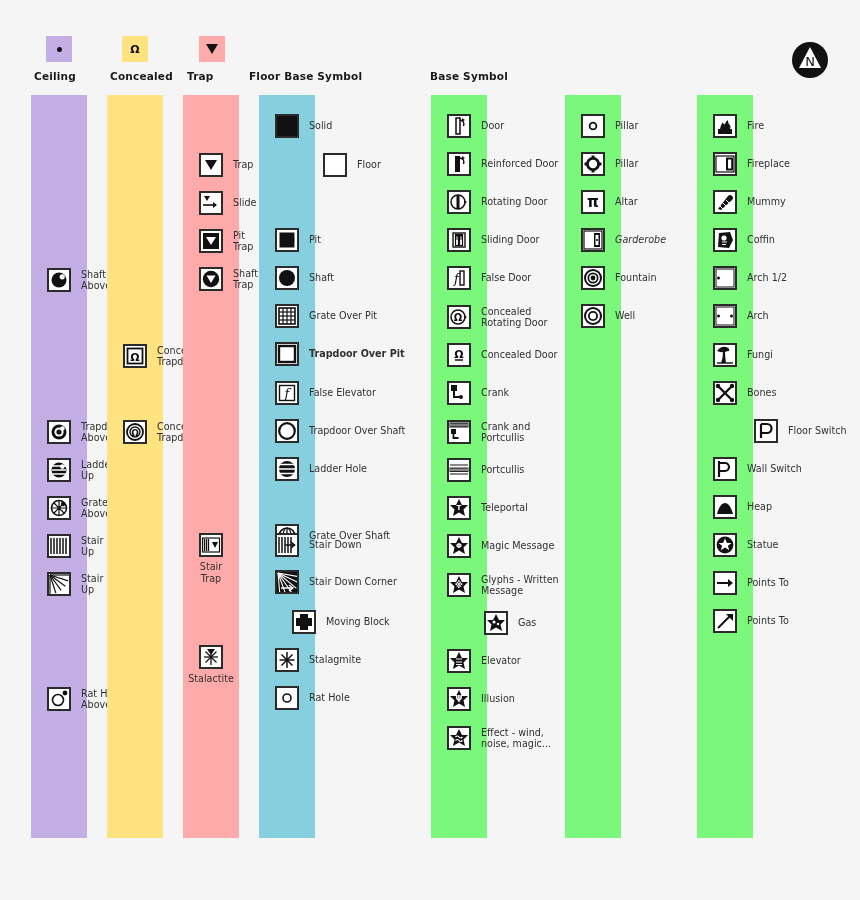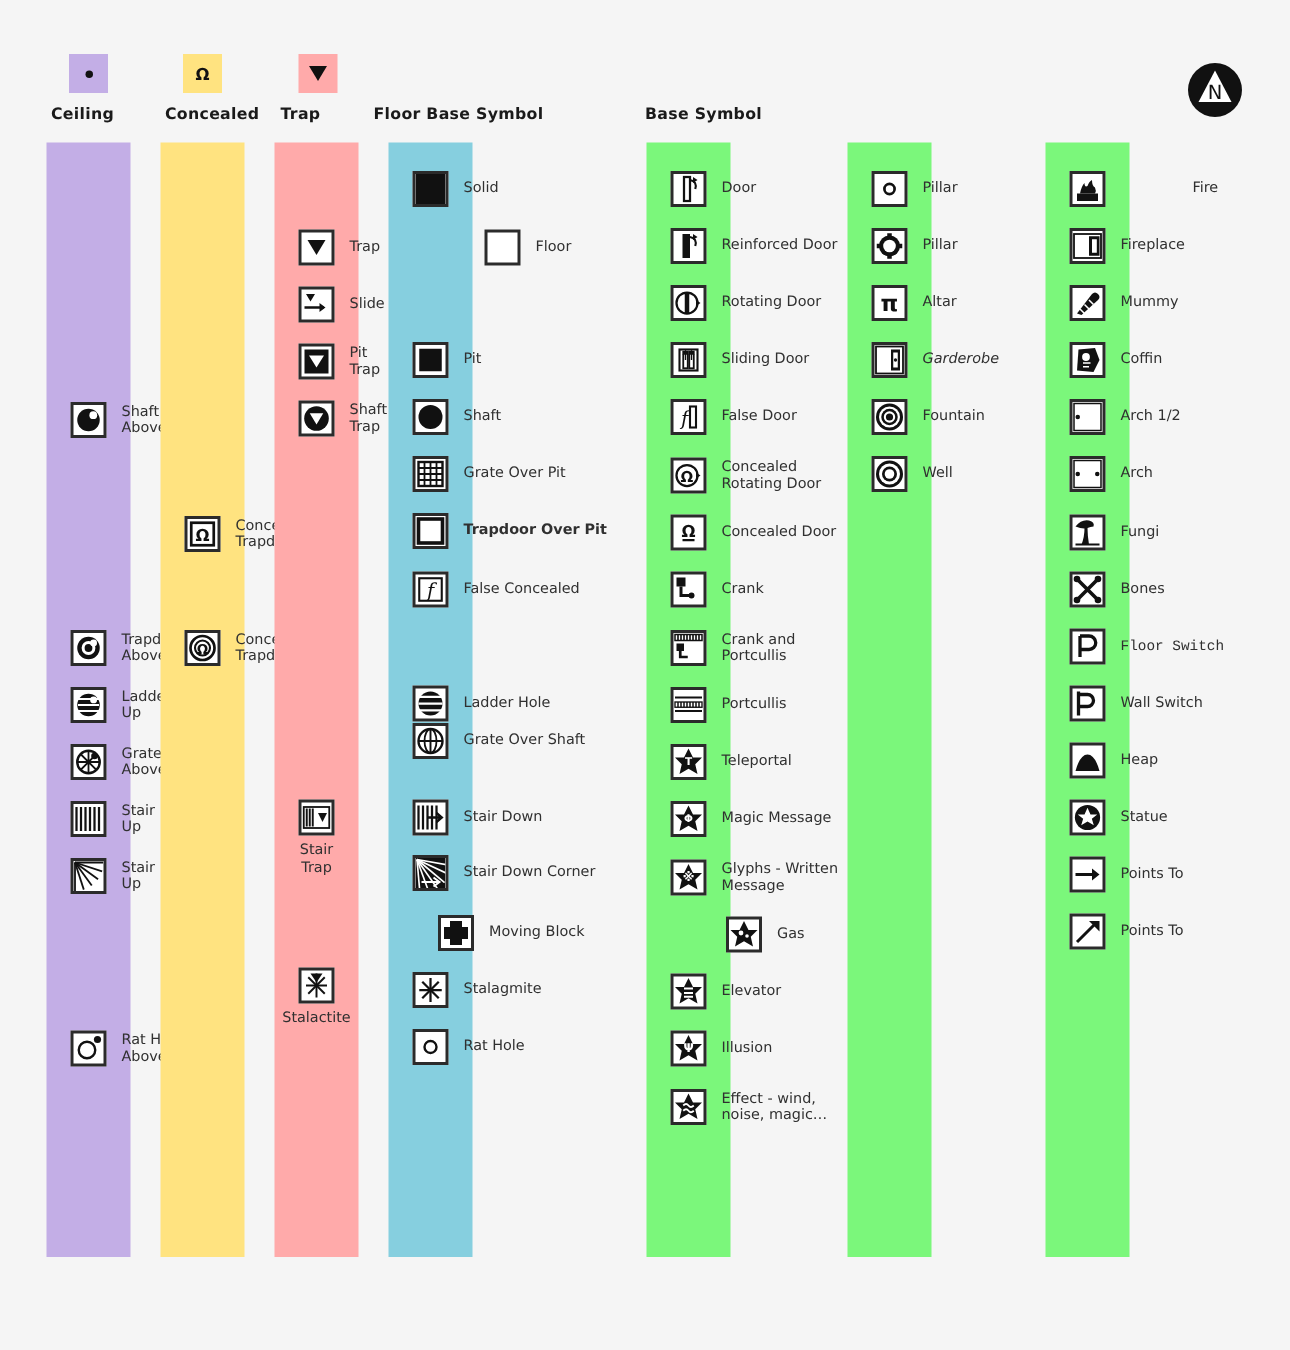--- a/index.html
+++ b/index.html
@@ -336,34 +336,44 @@
     </div>
     <div class="row" style="left: 275px; top: 381px;">
       <div class="sym">
         <div style="position:absolute;inset:0;display:flex;align-items:center;justify-content:center">
           <svg width="20" height="20" viewBox="0 0 20 20">
             <rect x="2.5" y="2.5" width="15" height="15" fill="none" stroke="#111" stroke-width="1.4"></rect>
             <text x="10" y="15" font-family="DejaVu Serif" font-style="italic" font-size="13" text-anchor="middle" fill="#111">f</text>
           </svg>
         </div>
       </div>
-      <div class="lbl">False Concealed</div>
+      <div class="lbl">False Elevator</div>
+    </div>
+    <div class="row" style="left: 275px; top: 419px;">
+      <div class="sym">
+        <div style="position:absolute;inset:0;display:flex;align-items:center;justify-content:center">
+          <svg width="20" height="20" viewBox="0 0 20 20">
+            <circle cx="10" cy="10" r="7.8" fill="none" stroke="#111" stroke-width="2.2"></circle>
+          </svg>
+        </div>
+      </div>
+      <div class="lbl">Trapdoor Over Shaft</div>
     </div>
     <div class="row" style="left: 275px; top: 457px;">
       <div class="sym">
         <div style="position:absolute;inset:0;display:flex;align-items:center;justify-content:center">
           <svg width="20" height="20" viewBox="0 0 20 20">
             <circle cx="10" cy="10" r="8" fill="#111"></circle>
             <path d="M2 5.5 h16 M2 10 h16 M2 14.5 h16" stroke="#fff" stroke-width="1.5"></path>
           </svg>
         </div>
       </div>
       <div class="lbl">Ladder Hole</div>
     </div>
-    <div class="row" style="left: 275px; top: 482px;">
+    <div class="row" style="left: 275px; top: 524px;">
       <div class="sym">
         <div style="position:absolute;inset:0;display:flex;align-items:center;justify-content:center">
           <svg width="20" height="20" viewBox="0 0 20 20">
             <circle cx="10" cy="10" r="8" fill="none" stroke="#111" stroke-width="1.6"></circle>
             <path d="M2 10 h16 M10 2 v16" stroke="#111" stroke-width="1.3"></path>
             <ellipse cx="10" cy="10" rx="4" ry="8" fill="none" stroke="#111" stroke-width="1.2"></ellipse>
           </svg>
         </div>
       </div>
       <div class="lbl">Grate Over Shaft</div>
@@ -733,21 +743,21 @@
             <circle cx="10" cy="10" r="9" fill="#111"></circle>
             <circle cx="10" cy="10" r="7" fill="#fff"></circle>
             <circle cx="10" cy="10" r="5" fill="#111"></circle>
             <circle cx="10" cy="10" r="3.2" fill="#fff"></circle>
           </svg>
         </div>
       </div>
       <div class="lbl">Well</div>
     </div>
     <div class="col" style="left: 697px; background: rgb(123, 247, 123);"></div>
-    <div class="row" style="left: 713px; top: 114px; gap: 48px;">
+    <div class="row" style="left: 713px; top: 114px;">
       <div class="sym">
         <div style="position:absolute;inset:0;display:flex;align-items:center;justify-content:center">
           <svg width="20" height="20" viewBox="0 0 20 20">
             <path d="M3 18 L17 18 L17 13 L3 13 Z" fill="#111"></path>
             <path d="M5 13 q1 -5 3 -7 q0 3 2 2 q1 -3 3 -4 q0 4 2 5 q1 2 0 4 z" fill="#111"></path>
           </svg>
         </div>
       </div>
       <div class="lbl">Fire</div>
     </div>
@@ -828,21 +838,21 @@
             <path d="M3 3 L17 17 M17 3 L3 17" stroke="#111" stroke-width="2.4"></path>
             <circle cx="3" cy="3" r="2.2" fill="#111"></circle>
             <circle cx="17" cy="3" r="2.2" fill="#111"></circle>
             <circle cx="3" cy="17" r="2.2" fill="#111"></circle>
             <circle cx="17" cy="17" r="2.2" fill="#111"></circle>
           </svg>
         </div>
       </div>
       <div class="lbl">Bones</div>
     </div>
-    <div class="row" style="left: 713px; top: 419px; font-family: Liberation Mono, monospace;">
+    <div class="row" style="left: 754px; top: 419px;">
       <div class="sym">
         <div style="position:absolute;inset:0;display:flex;align-items:center;justify-content:center">
           <svg width="20" height="20" viewBox="0 0 20 20">
             <path d="M5 3 v14" stroke="#111" stroke-width="2.2"></path>
             <path d="M5 3 h6 a4.5 4.5 0 0 1 0 9 h-6" fill="none" stroke="#111" stroke-width="2.2"></path>
           </svg>
         </div>
       </div>
       <div class="lbl">Floor Switch</div>
     </div>

